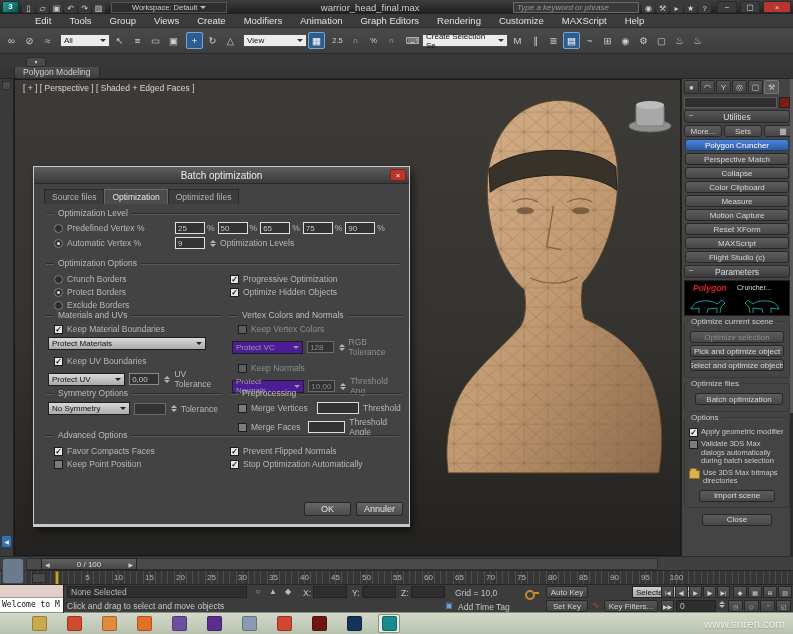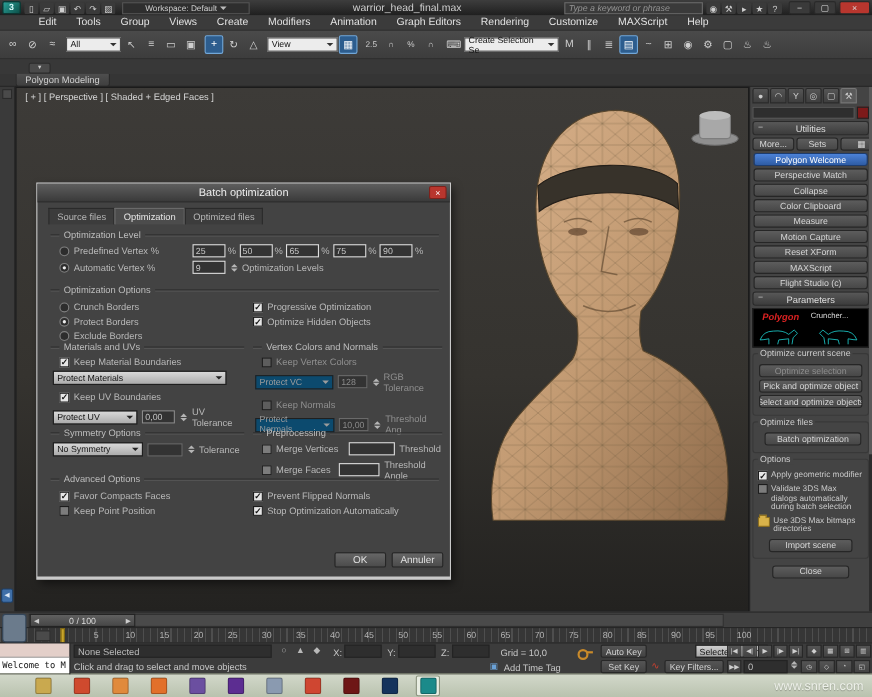--- a/index.html
+++ b/index.html
@@ -84,21 +84,21 @@
   .rad.sel::after{content:"";position:absolute;inset:2px;background:#ededed;border-radius:50%;}
   .fld{height:12px;background:#333;border:1px solid #8a8a8a;color:#c6c6c6;font-size:8px;display:flex;align-items:center;padding:0 2px;}
   .fld.bright{border-color:#dedede;}
   .fld.dis{color:#8a8a8a;border-color:#6a6a6a;}
   .spin{display:inline-flex;flex-direction:column;justify-content:center;gap:1px;margin-left:1px;}
   .spin i{width:0;height:0;border:3px solid transparent;}
   .spin i.up{border-bottom-color:#b5b5b5;border-top-width:0;}
   .spin i.dn{border-top-color:#b5b5b5;border-bottom-width:0;}
   .dd{height:13px;background:linear-gradient(#d9d9d9,#ababab);border:1px solid #1f1f1f;color:#141414;font-size:8px;display:flex;align-items:center;justify-content:space-between;padding:0 3px;gap:2px;}
   .dd .tri{width:0;height:0;border:3px solid transparent;border-top-color:#222;margin-top:3px;flex:none;}
-  .dd.dis{background:#0c4a6e;color:#9c9c9c;}
+  .dd.dis{background:#4c1d95;color:#9c9c9c;}
   .dd.dis .tri{border-top-color:#9c9c9c;}
 
   
   .dlg{position:absolute;left:33px;top:166px;width:377px;height:361px;background:#434343;border:1px solid #c9c9c9;border-bottom-width:3px;box-shadow:3px 4px 8px rgba(0,0,0,.55);z-index:50;}
   .dlg-title{height:17px;background:linear-gradient(#5e5e5e,#3a3a3a);display:flex;align-items:center;justify-content:center;color:#ececec;font-size:10px;position:relative;border-bottom:1px solid #2a2a2a;}
   .dlg-close{position:absolute;right:3px;top:2px;width:16px;height:12px;background:#b8362e;border:1px solid #7e211b;border-radius:2px;color:#fff;font-size:8px;line-height:11px;text-align:center;}
   .dtabs{position:absolute;left:10px;top:22px;display:flex;}
   .dtab{color:#b5b5b5;font-size:8.5px;padding:2px 7px;background:#3c3c3c;border:1px solid #2a2a2a;border-bottom:none;}
   .dtab.active{background:#4c4c4c;color:#e6e6e6;border-color:#6a6a6a;}
   .grp{position:absolute;color:#b8b8b8;font-size:8.5px;}
@@ -108,21 +108,21 @@
   .drow{display:flex;align-items:center;gap:4px;margin:2px 0 3px 8px;}
   .dlbl{white-space:nowrap;}
   .dis-t{color:#8f8f8f;}
   .okrow{position:absolute;right:6px;bottom:8px;display:flex;gap:5px;}
   .dbtn{width:47px;height:14px;background:linear-gradient(#676767,#4b4b4b);border:1px solid #262626;border-radius:2px;color:#e0e0e0;font-size:9px;display:flex;align-items:center;justify-content:center;}
 
   
   .timeslider-row{height:14px;background:#404040;border-top:1px solid #2a2a2a;position:relative;}
   .ts-grip{position:absolute;left:2px;top:1px;width:22px;height:26px;background:#6b7b8c;border:1px solid #34465a;border-radius:3px;z-index:5;}
   .ts-track{position:absolute;left:26px;top:1px;width:632px;height:12px;background:#4a4a4a;border:1px solid #303030;}
-  .ts-handle{position:absolute;left:27px;top:1px;width:96px;height:12px;background:linear-gradient(#606060,#474747);border:1px solid #232323;color:#ddd;font-size:8px;display:flex;align-items:center;justify-content:space-between;padding:0 3px;}
+  .ts-handle{position:absolute;left:41px;top:1px;width:96px;height:12px;background:linear-gradient(#606060,#474747);border:1px solid #232323;color:#ddd;font-size:8px;display:flex;align-items:center;justify-content:space-between;padding:0 3px;}
   .ts-handle .a{font-size:6px;color:#ccc;}
   .ruler-row{height:14px;background:#363636;border-top:1px solid #262626;position:relative;
      background-image:repeating-linear-gradient(90deg,#4e4e4e 0 1px,transparent 1px 6.2px);}
   .ruler-nums{position:absolute;left:72px;top:2px;display:flex;}
   .ruler-nums span{width:31px;text-align:center;color:#b3b3b3;font-size:8px;}
   .ruler-mark{position:absolute;left:55px;top:0;width:4px;height:14px;background:#c8a42a;border:1px solid #7a6312;}
   .mini-grip{position:absolute;left:32px;top:2px;width:14px;height:10px;background:#4a4a4a;border:1px solid #2a2a2a;}
 
   
   .statusbar{height:28px;background:#3c3c3c;border-top:1px solid #262626;position:relative;font-size:8.5px;color:#c6c6c6;}
@@ -313,21 +313,21 @@
       <div class="roll">
         <span class="mn">−</span>
         <span>Utilities</span>
       </div>
       <div class="smallbtn-row">
         <span class="ub" style="width:46px">More...</span>
         <span class="ub" style="width:38px">Sets</span>
         <span class="ub" style="width:17px">▦</span>
       </div>
       <div class="ulist">
-          <span class="ub active">Polygon Welcome</span>
+          <span class="ub active">Polygon Cruncher</span>
           <span class="ub">Perspective Match</span>
           <span class="ub">Collapse</span>
           <span class="ub">Color Clipboard</span>
           <span class="ub">Measure</span>
           <span class="ub">Motion Capture</span>
           <span class="ub">Reset XForm</span>
           <span class="ub">MAXScript</span>
           <span class="ub">Flight Studio (c)</span>
         </div>
       <div class="roll">

